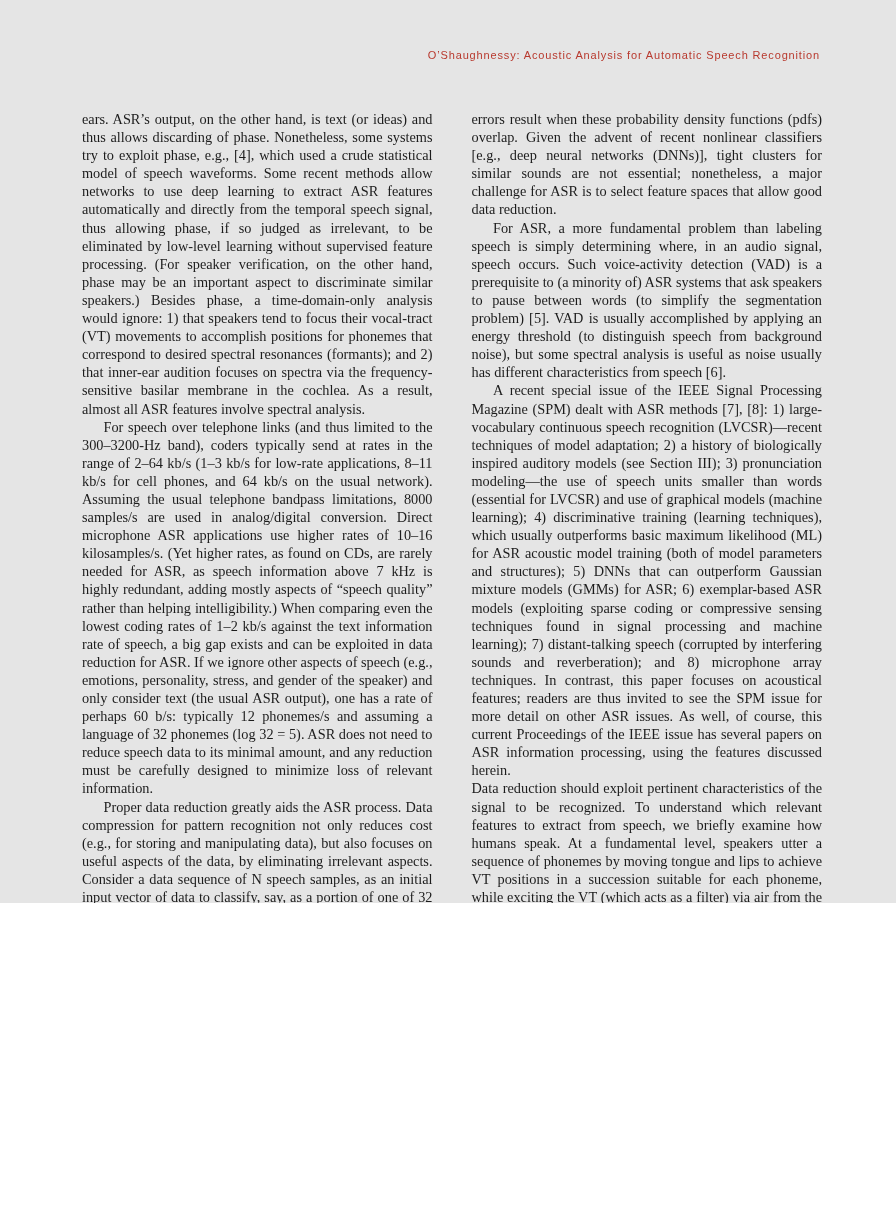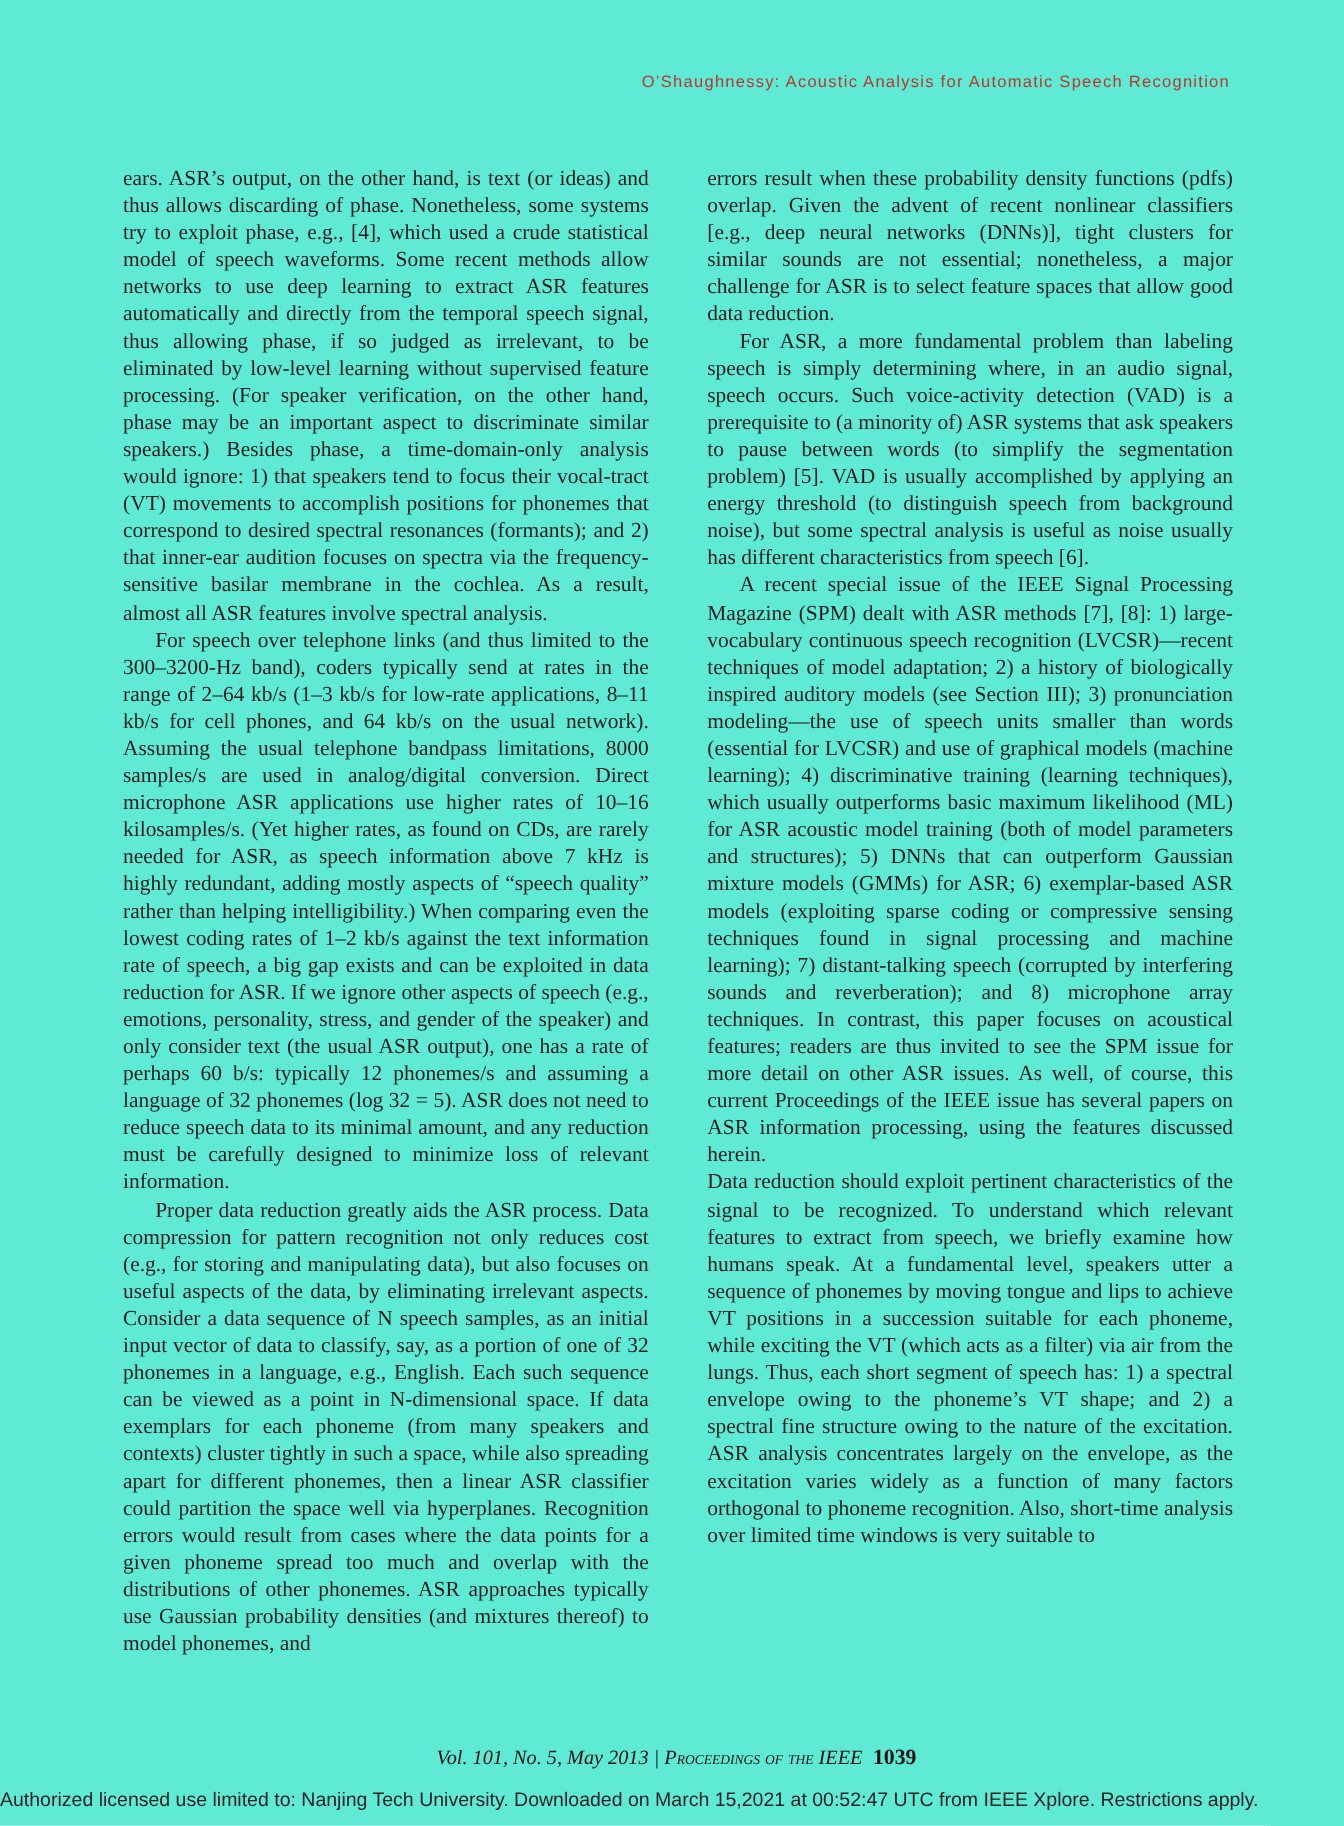--- a/index.html
+++ b/index.html
@@ -6,22 +6,22 @@
   * { box-sizing: border-box; }
   html, body { margin: 0; padding: 0; }
   body {
     width: 896px; height: 1217px;
     background: #ffffff;
     font-family: "Liberation Serif", serif;
     color: #1c1c1c;
   }
   .page {
     position: relative;
-    width: 896px; height: 1217px;
-    background: #5eead4;
+    width: 896px; height: 903px;
+    background: #e5e5e5;
     overflow: hidden;
     padding-left: 24px;
   }
   .running-header {
     position: absolute;
     top: 49px; left: 82px; width: 738px;
     text-align: right;
     font-family: "Liberation Sans", sans-serif;
     font-size: 11px;
     letter-spacing: 0.85px;

